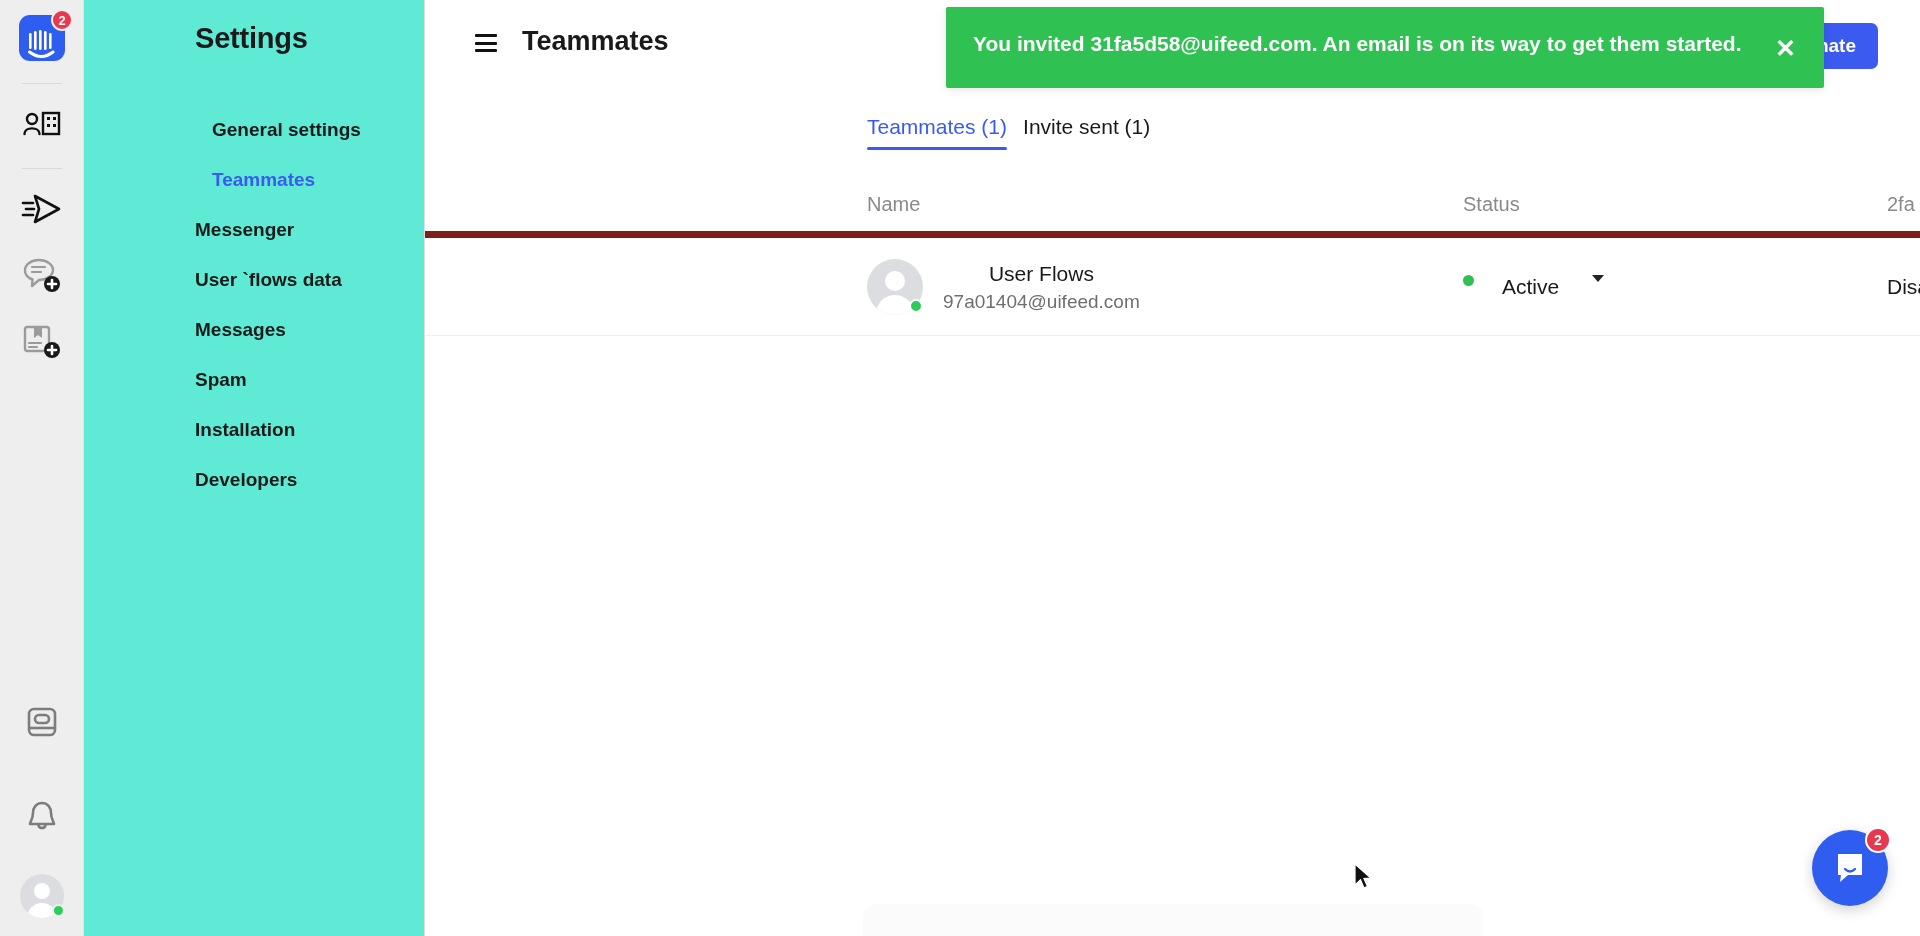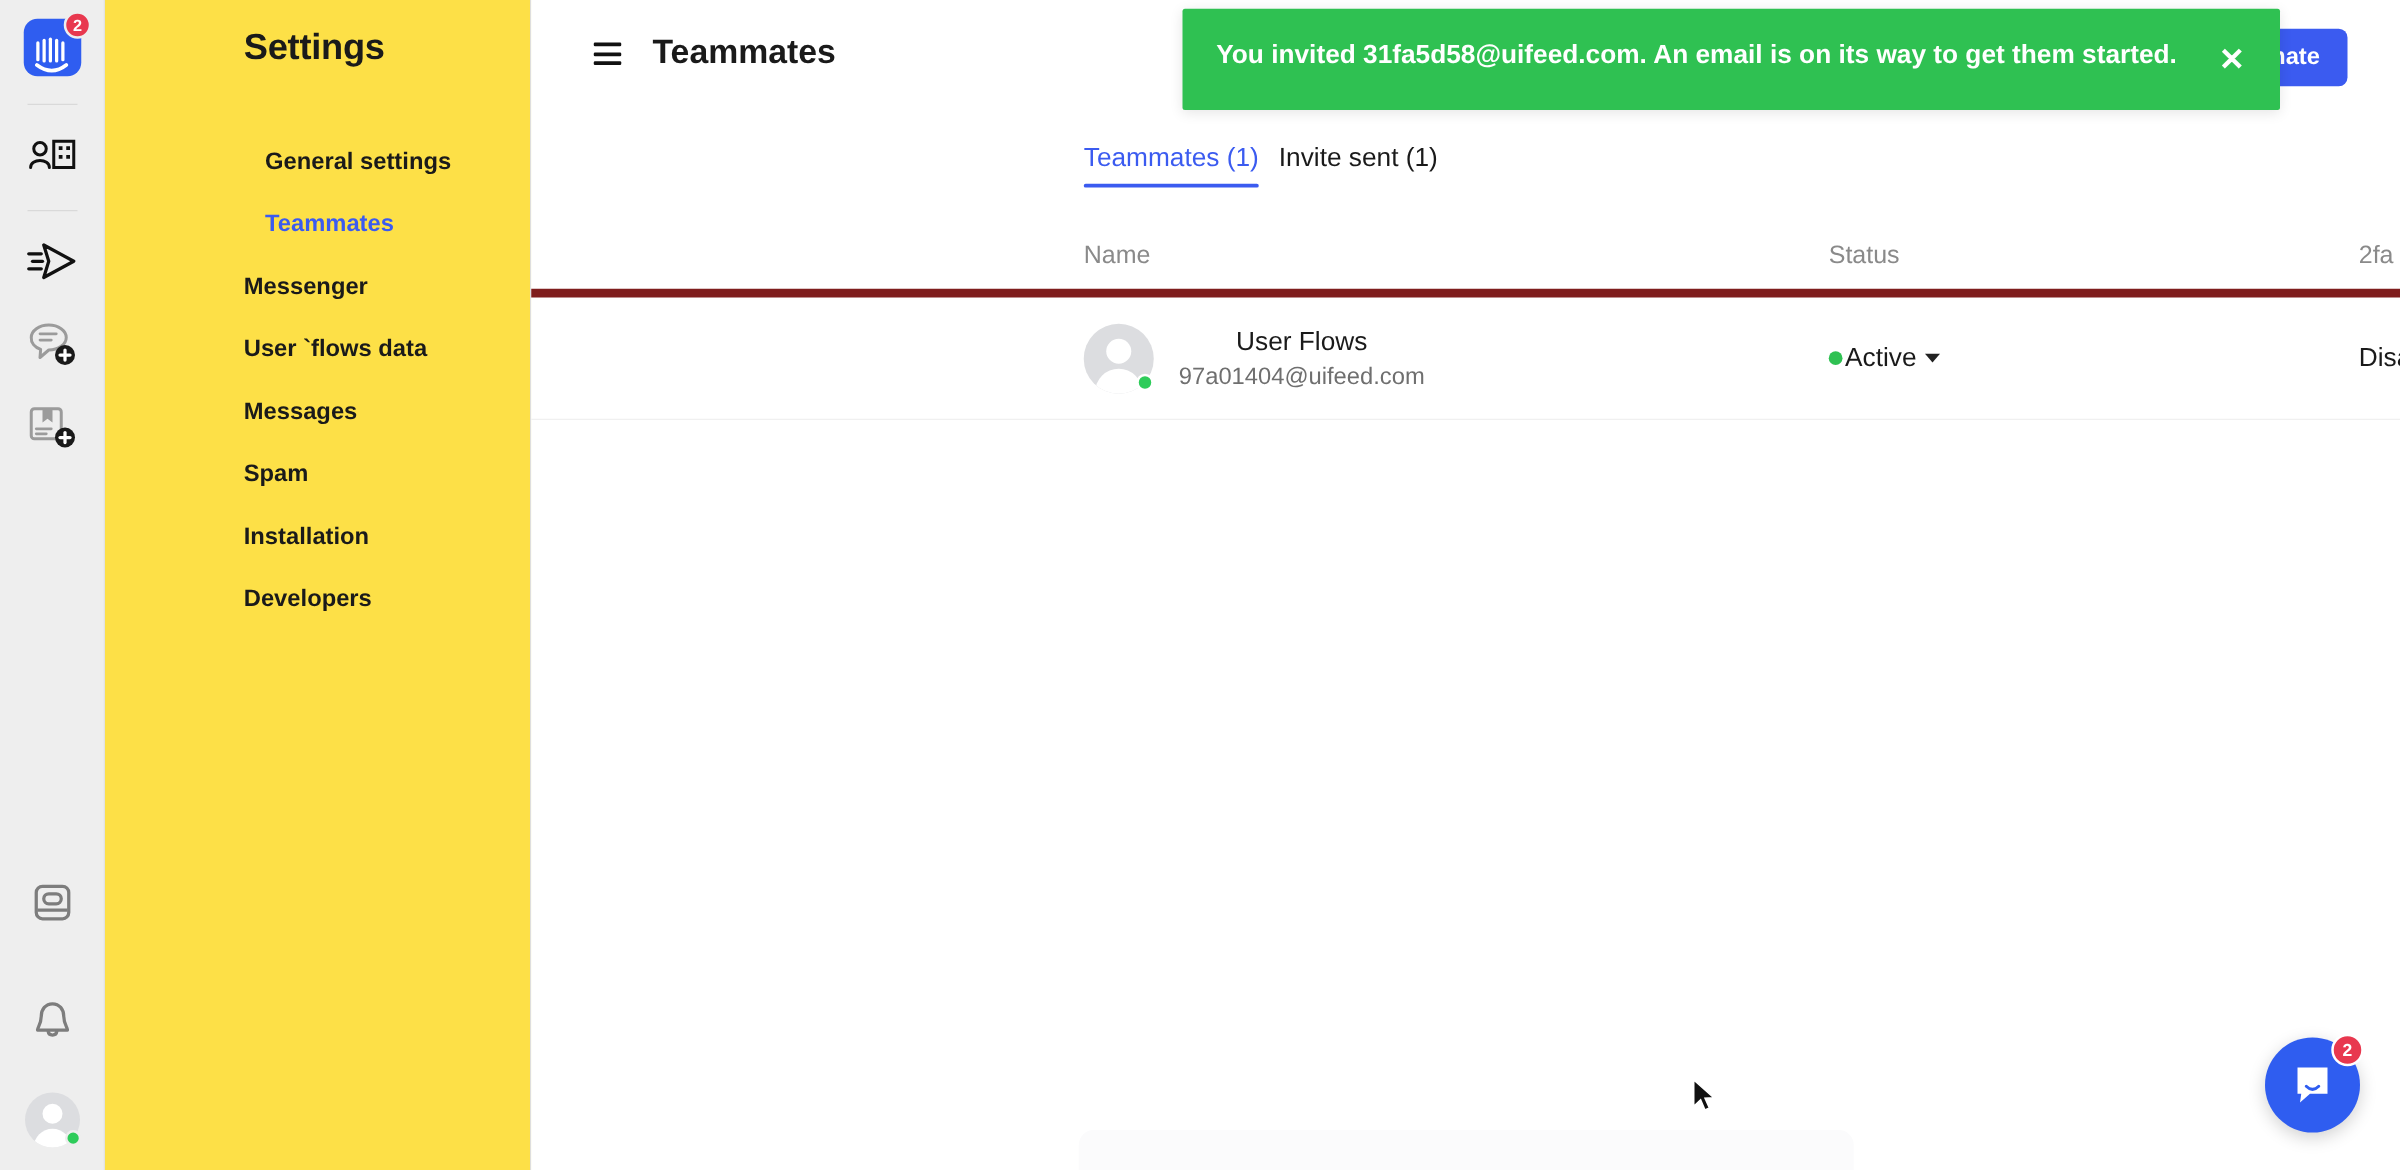--- a/index.html
+++ b/index.html
@@ -56,21 +56,21 @@
   }
   .online-dot {
     position: absolute; right: -1px; bottom: 1px;
     width: 13px; height: 13px; border-radius: 50%;
     background: #2ecc5a; border: 2px solid #eeeeee;
   }
 
   
   .settings-nav {
     width: 341px; flex: 0 0 341px; height: 936px;
-    background: #fde047; border-right: 1px solid #dedede;
+    background: #5eead4; border-right: 1px solid #dedede;
     padding: 0; position: relative;
   }
   .settings-title {
     position: absolute; left: 111px; top: 22px;
     font-size: 29px; font-weight: bold; color: #1a1a1a;
     letter-spacing: -0.2px;
   }
   .nav-list { position: absolute; left: 0; top: 105px; width: 100%; }
   .nav-item {
     display: block; padding: 14px 0 14px 111px;
@@ -162,21 +162,21 @@
   .th { font-size: 20px; color: #8a8a8a; }
   .col-name { flex: 0 0 596px; }
   .col-status { flex: 0 0 424px; }
   .col-2fa { flex: 0 0 auto; }
   .trow {
     display: flex; align-items: center; height: 98px;
     padding: 0 42px 0 442px;
     border-bottom: 1px solid #f0f0f0;
   }
   .cell-name { flex: 0 0 596px; display: flex; align-items: center; gap: 20px; }
-  .cell-status { flex: 0 0 424px; display: flex; align-items: center; gap: 2px; }
+  .cell-status { flex: 0 0 424px; display: flex; gap: 28px; }
   .cell-2fa { flex: 1 1 auto; font-size: 21px; color: #1a1a1a; }
 
   .row-avatar { position: relative; width: 56px; height: 56px; flex: 0 0 56px; }
   .row-avatar .avatar-circle { width: 56px; height: 56px; }
   .row-avatar .avatar-head { top: 12px; width: 20px; height: 20px; }
   .row-avatar .avatar-body { width: 38px; height: 30px; border-radius: 19px 19px 0 0; bottom: -10px; }
   .row-avatar .online-dot { border-color: #ffffff; width: 14px; height: 14px; right: 0; bottom: 2px; }
 
   .name-block { display: flex; flex-direction: column; gap: 4px; }
   .name-main { font-size: 21px; color: #1a1a1a; line-height: 25px; text-align: center; }

